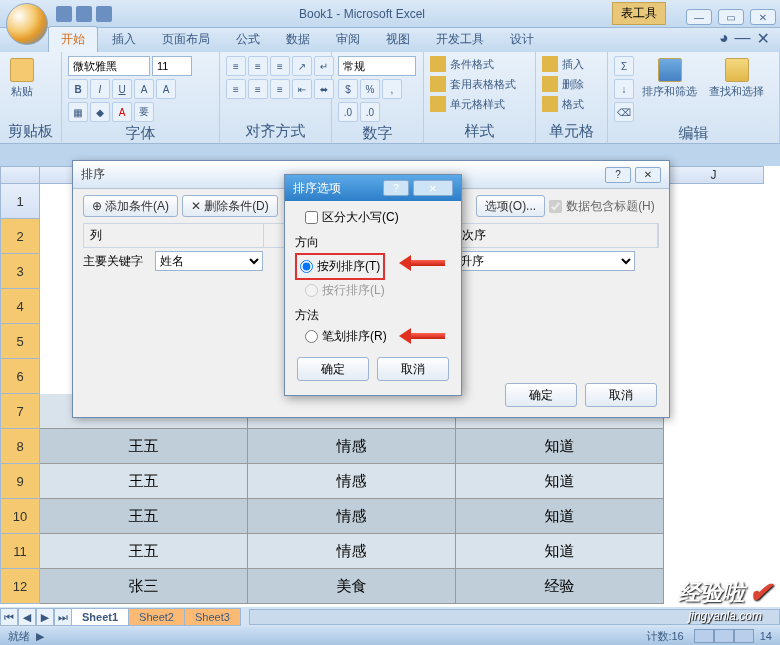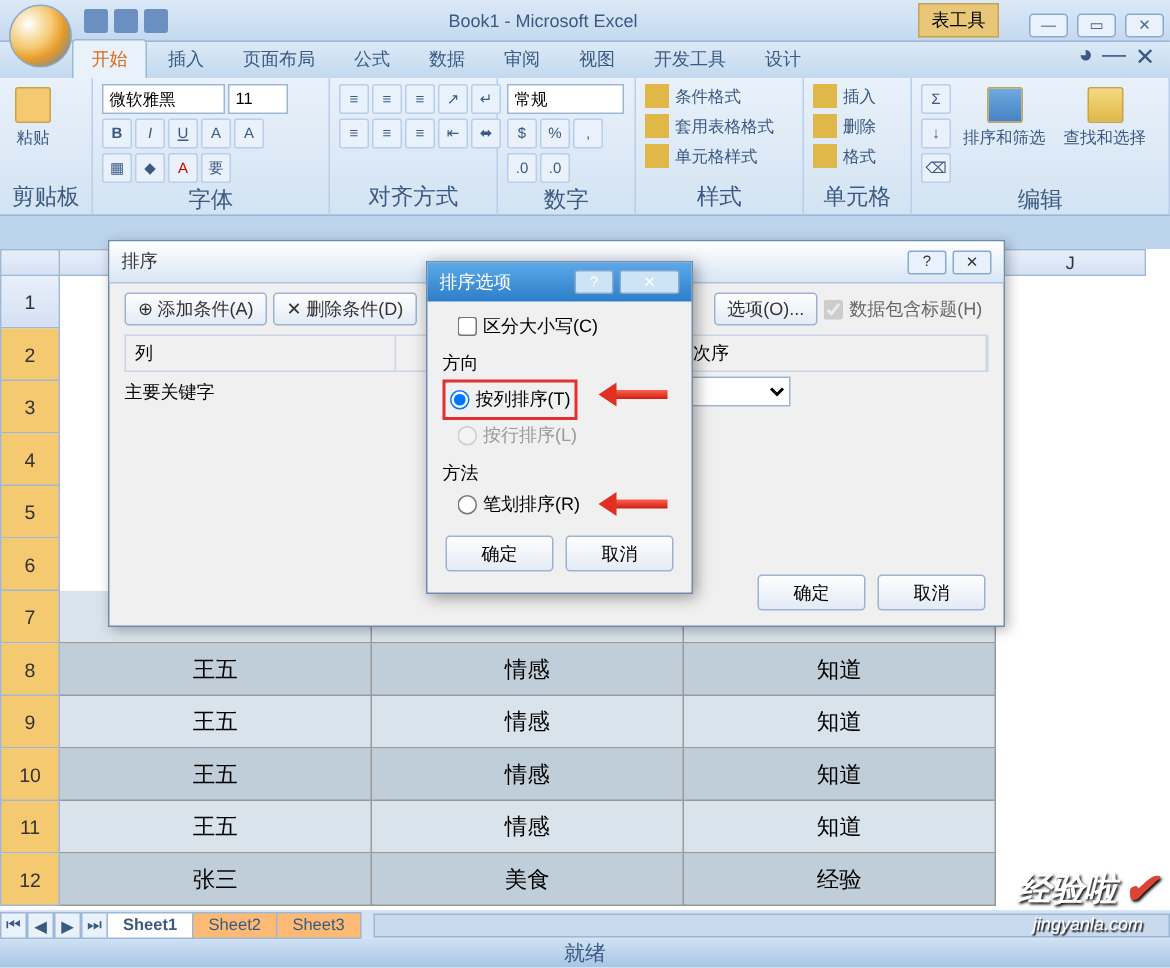--- a/index.html
+++ b/index.html
@@ -56,21 +56,21 @@
 .dcell.c3 { width: 208px; text-align: right; }
 .drow.even .dcell { background: #d9e3eb; }
 
 
 .sheettabs { position: absolute; bottom: 18px; left: 0; right: 0; height: 20px; background: #d3e3f3; display: flex; align-items: center; font-size: 11px; }
 .navbtn { width: 18px; height: 18px; border: 1px solid #9db8d6; background: #e9f1fa; display: flex; align-items: center; justify-content: center; color: #3b5a82; }
 .sheettab { padding: 2px 10px; background: #fdba74; border: 1px solid #9db8d6; margin-left: -1px; color: #3b5a82; }
 .sheettab.active { background: #fff; font-weight: bold; }
 .scroll-h { flex: 1; margin-left: 8px; background: #cadaed; height: 16px; border: 1px solid #9db8d6; }
 
-.statusbar { position: absolute; bottom: 0; left: 0; right: 0; height: 18px; background: linear-gradient(#cde0f3, #a8c5e4); font-size: 14px; color: #3b5a82; display: flex; align-items: center; padding: 0 8px; flex-direction: column; }
+.statusbar { position: absolute; bottom: 0; left: 0; right: 0; height: 18px; background: linear-gradient(#cde0f3, #a8c5e4); font-size: 11px; color: #3b5a82; display: flex; align-items: center; padding: 0 8px; }
 .statusbar .spacer { flex: 1; }
 .viewbtn { width: 20px; height: 14px; border: 1px solid #7f9cc0; background: #b8ceea; }
 
 
 .dlg-sort { position: absolute; left: 72px; top: 160px; width: 598px; height: 258px; background: #f0f0f0; border: 1px solid #6d8cb0; box-shadow: 2px 2px 8px rgba(0,0,0,0.3); z-index: 10; }
 .dlg-sort .dlg-title { height: 28px; background: linear-gradient(#fff, #d8e6f5); display: flex; align-items: center; padding: 0 8px; font-size: 12px; color: #333; border-bottom: 1px solid #b0c3db; }
 .dlg-sort .dlg-body { padding: 6px 10px; }
 .dlg-sort .toolbar-row { display: flex; gap: 4px; align-items: center; margin-bottom: 6px; }
 .dlgbtn { height: 22px; padding: 0 8px; border: 1px solid #9cb4d1; background: linear-gradient(#fefefe, #e3ebf5); border-radius: 3px; font-size: 12px; color: #333; display: flex; align-items: center; gap: 3px; }
 .dlg-sort .gridhdr { display: flex; background: #f0f0f0; border: 1px solid #cbd6e5; font-size: 12px; }
@@ -357,20 +357,21 @@
           <span>数据包含标题(H)</span>
         </label>
     </div>
     <div class="gridhdr">
       <div style="width:180px">列</div>
       <div style="width:192px"></div>
       <div style="flex:1">次序</div>
     </div>
     <div class="gridrow">
       <div style="width:72px;font-size:12px">主要关键字</div>
+      <select style="width:108px"><option>姓名</option></select>
       <div style="width:192px"></div>
       <select style="width:180px"><option>升序</option></select>
     </div>
   </div>
   <div class="footer">
     <button>确定</button>
     <button>取消</button>
   </div>
 </div>
 

